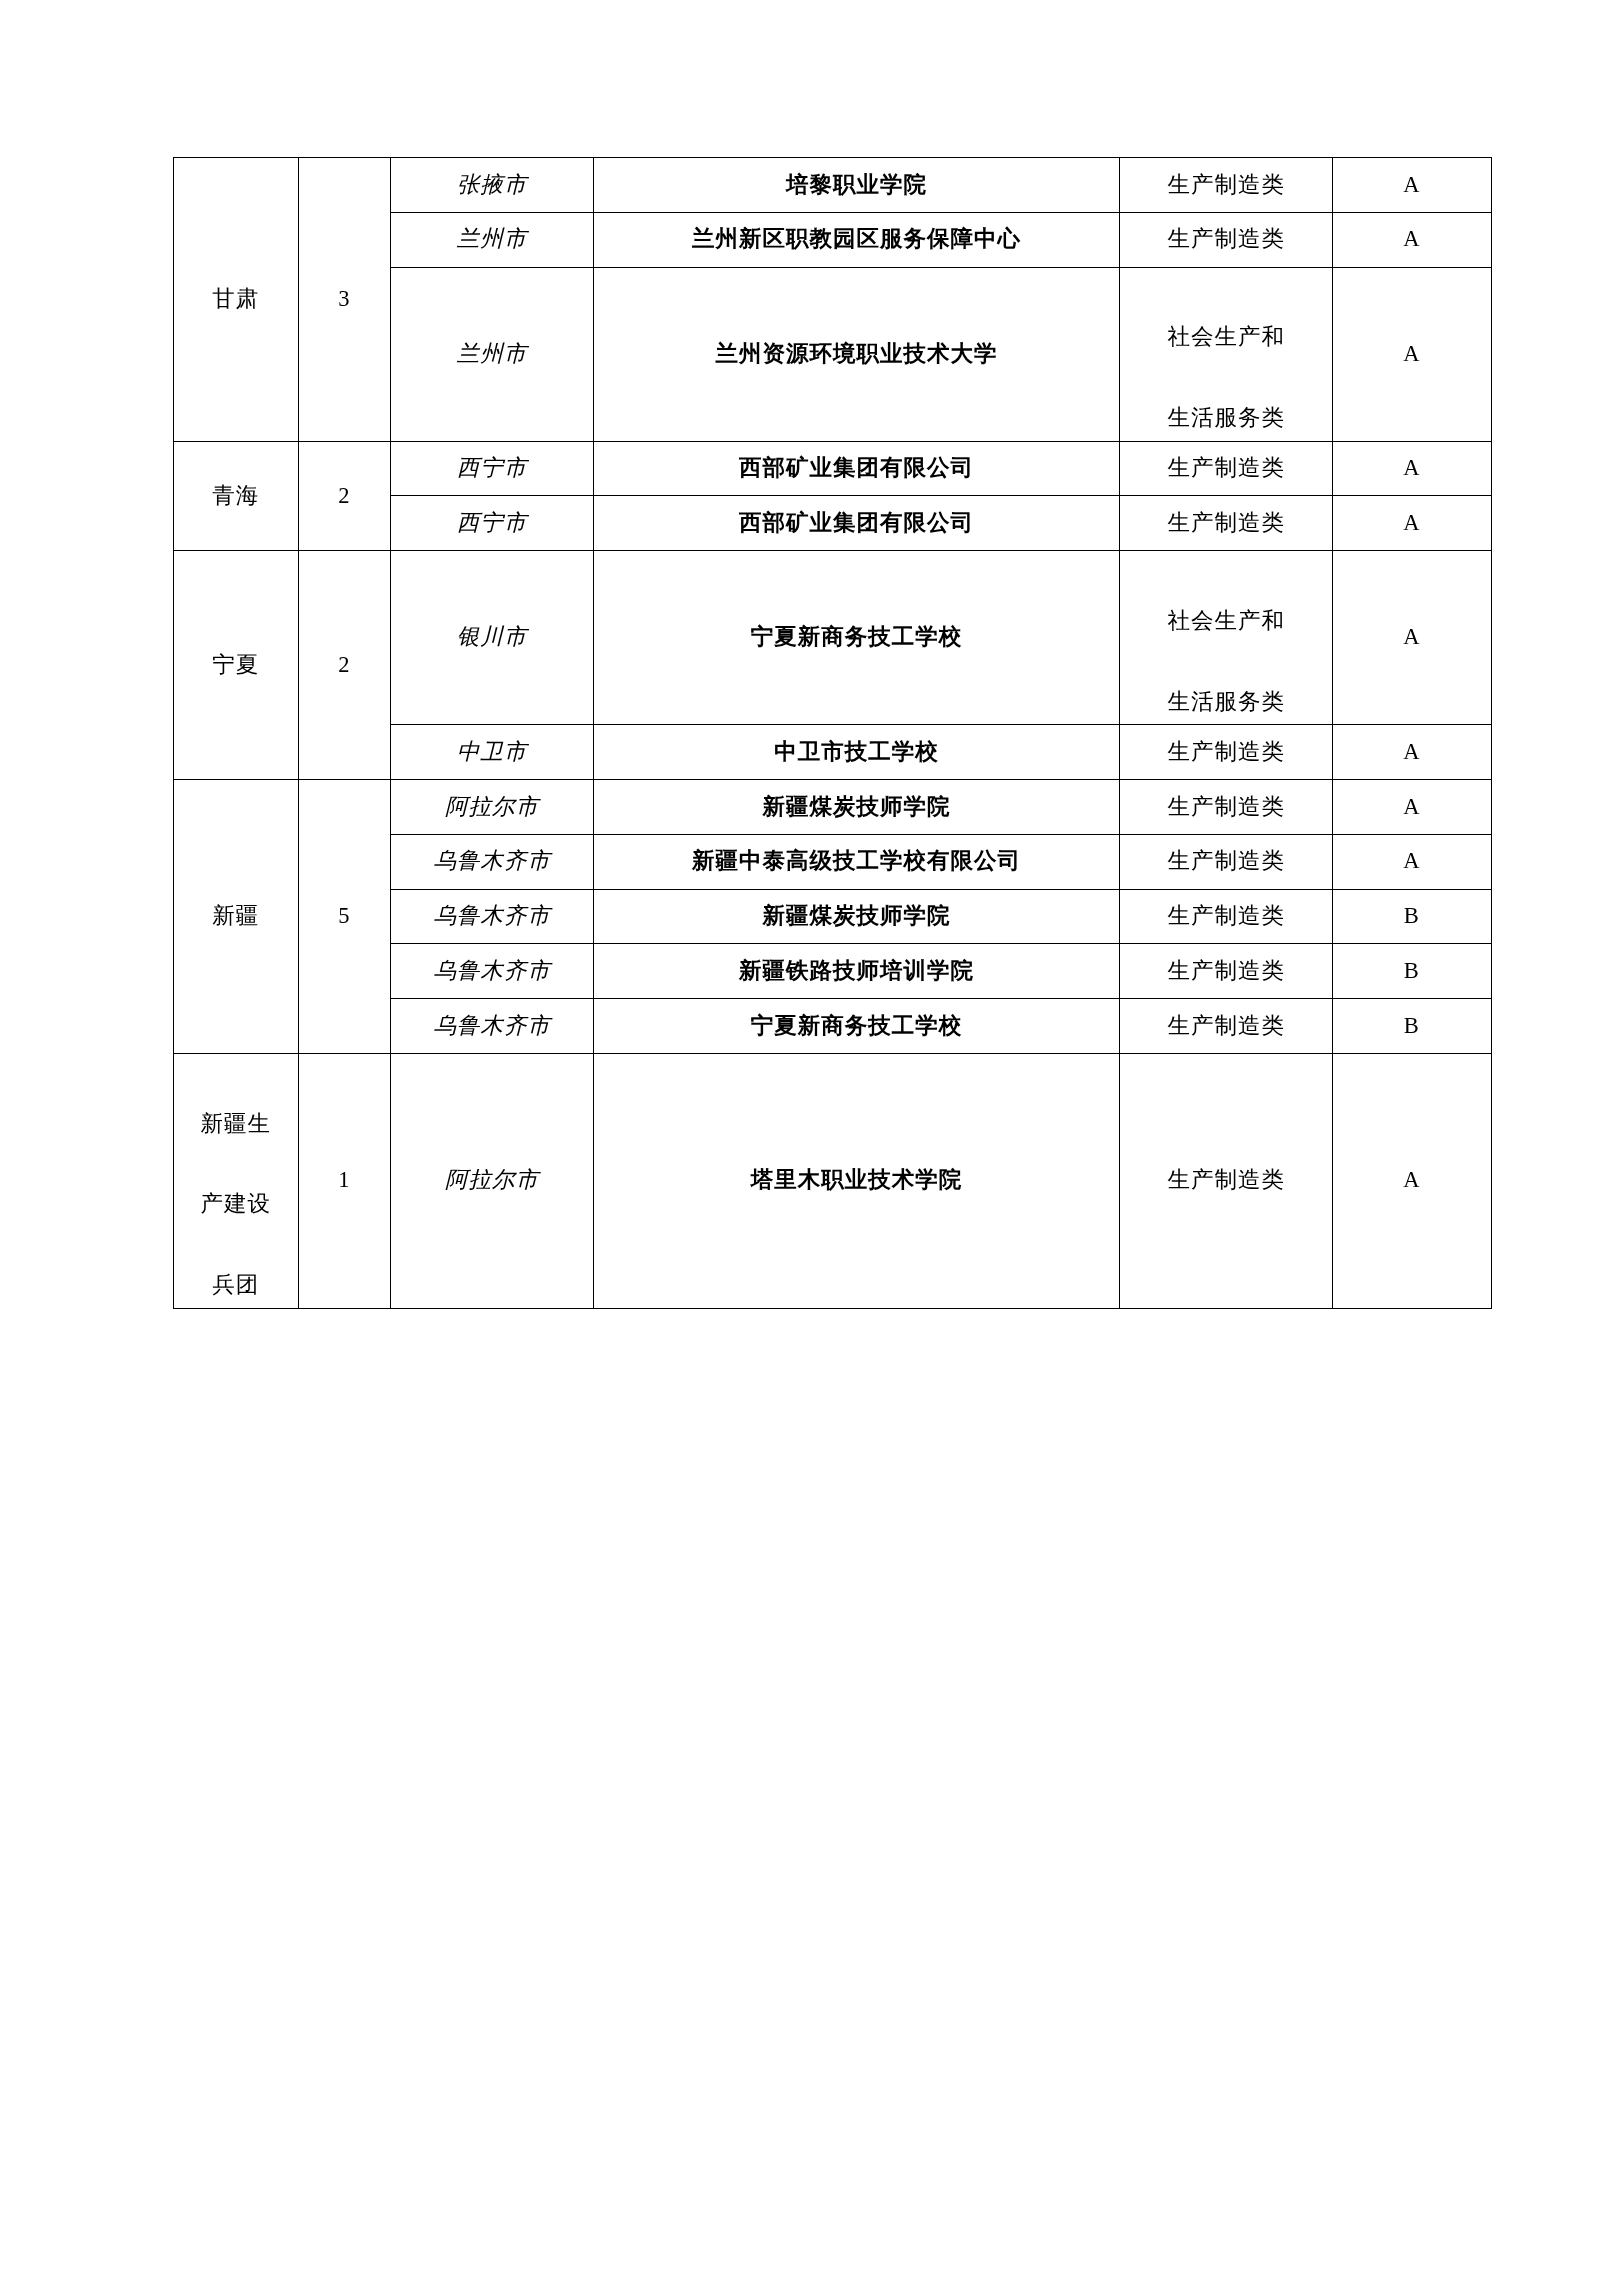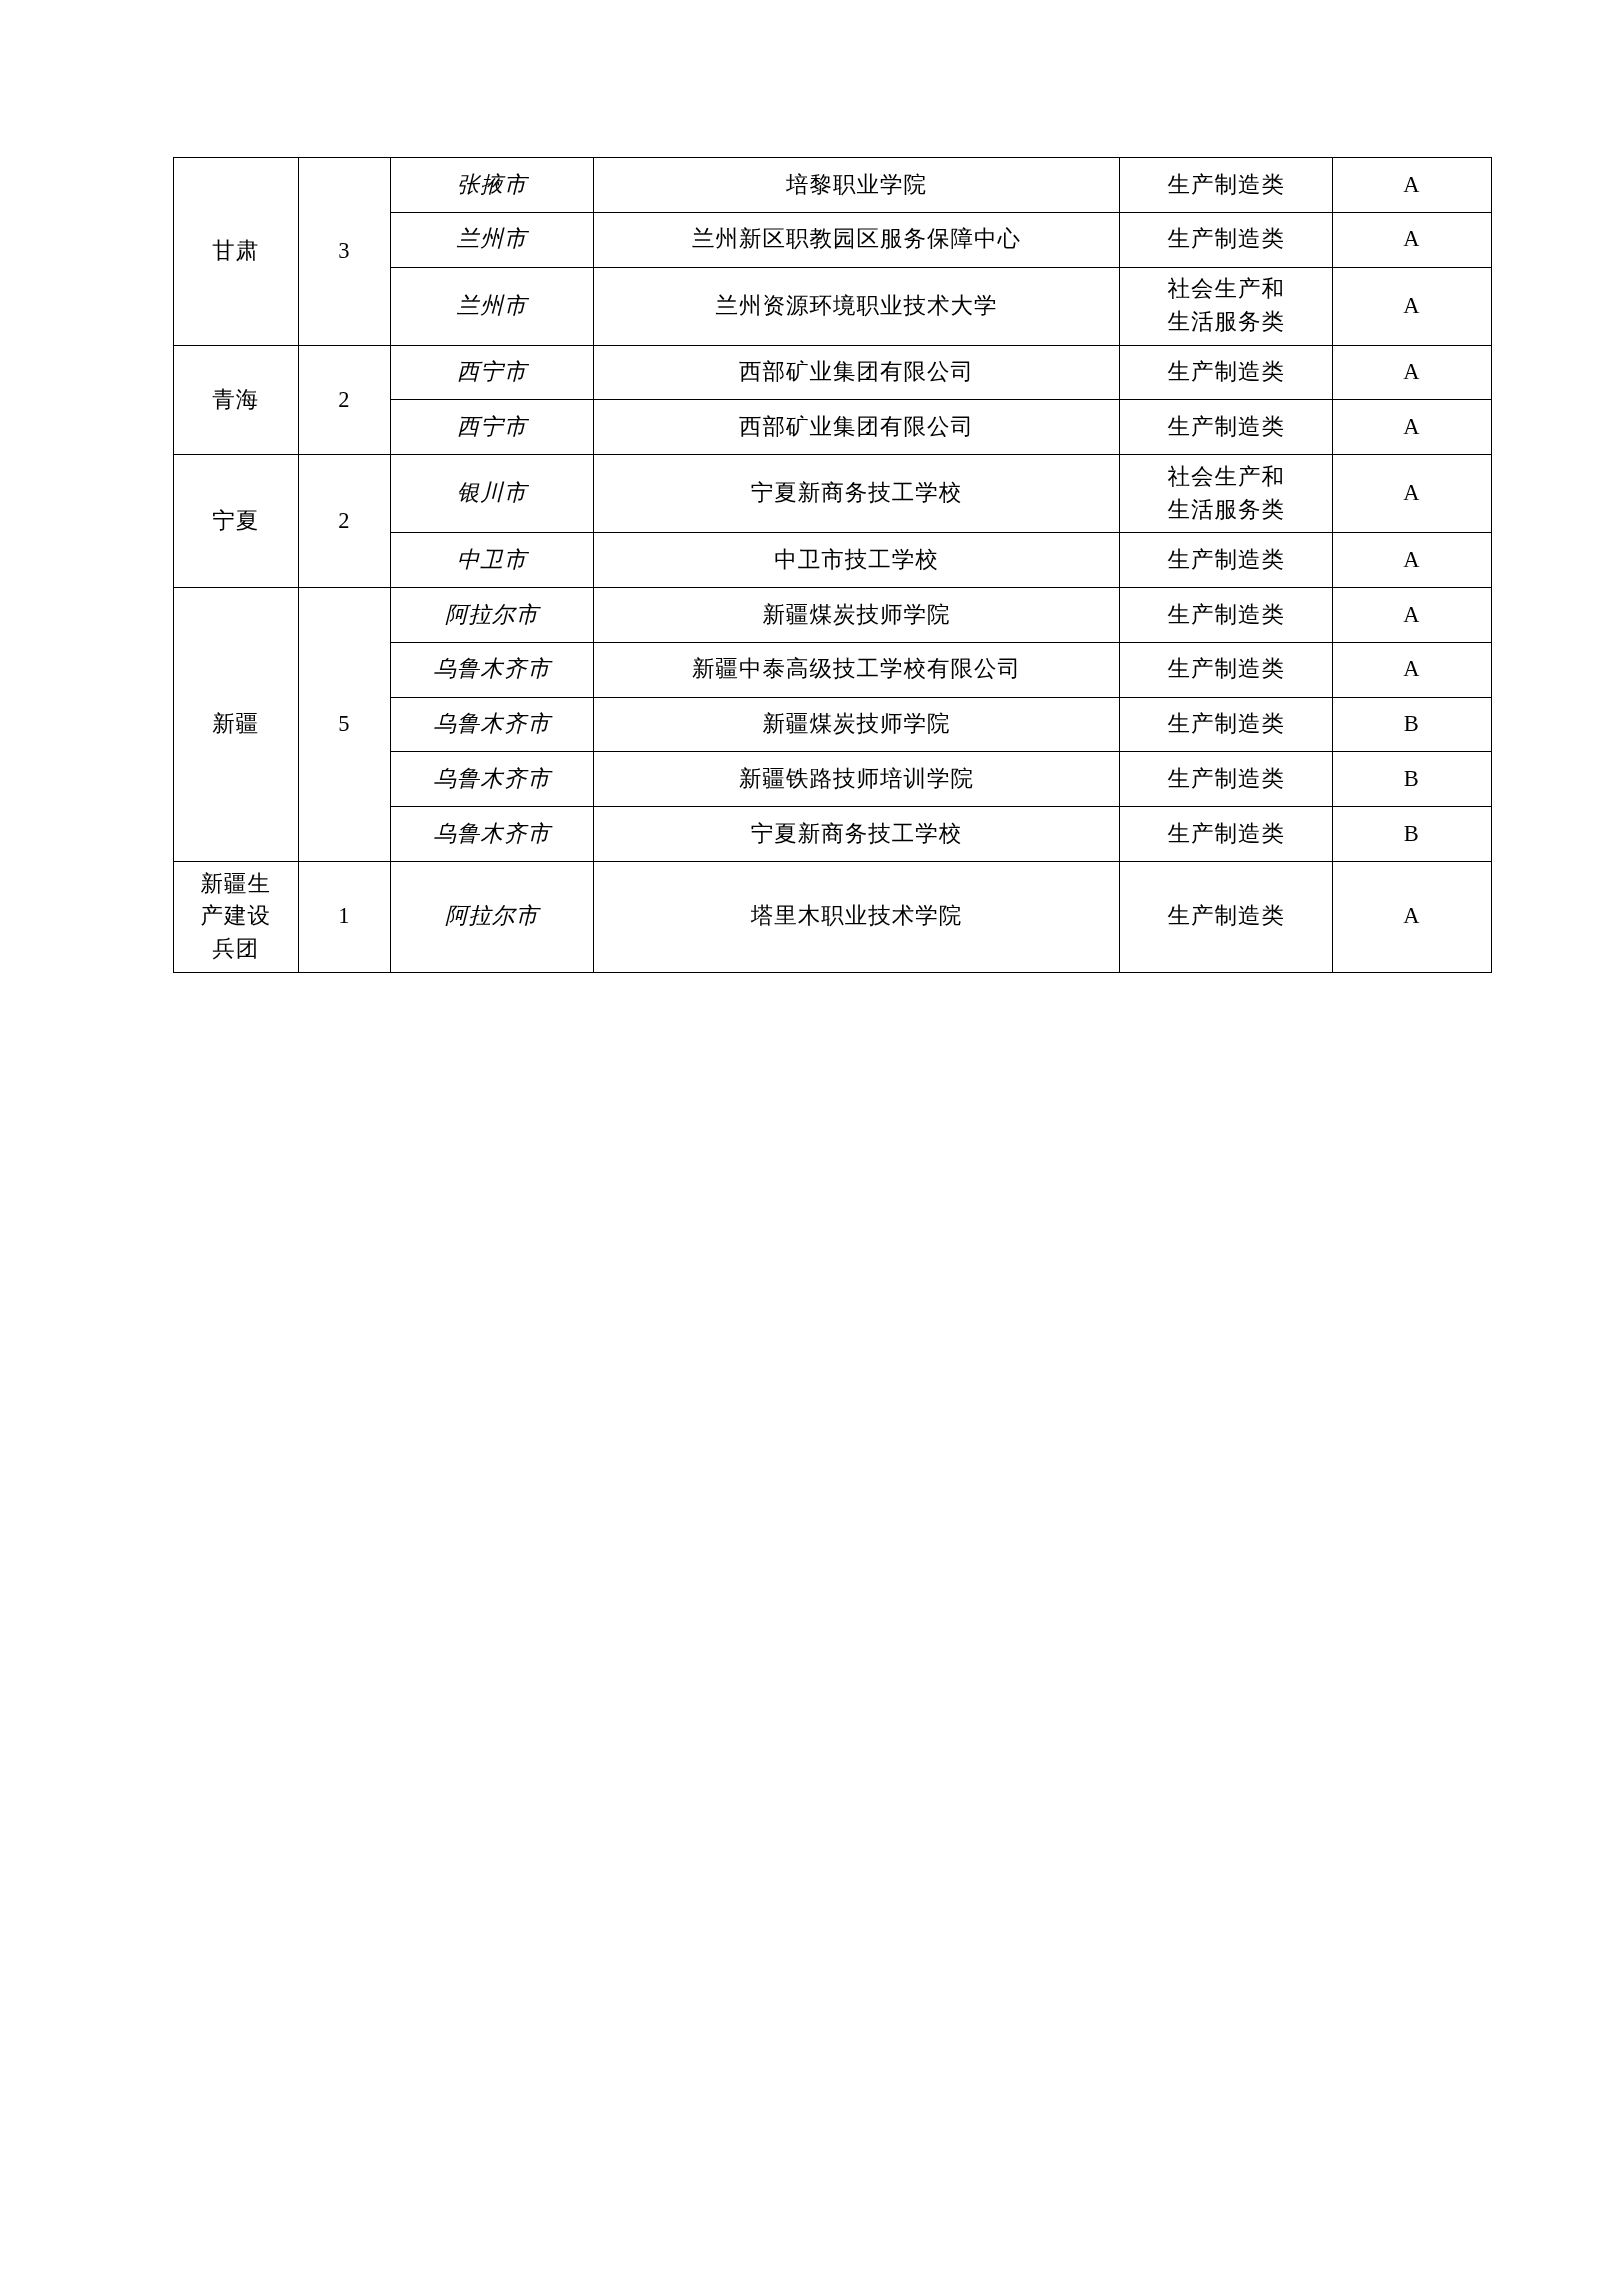--- a/index.html
+++ b/index.html
@@ -55,20 +55,21 @@
   td.col-city {
     width: 186px;
     letter-spacing: 2px;
     font-style: italic;
   }
   td.col-name {
     width: 510px;
     text-align: left;
     padding-left: 13.7px;
     letter-spacing: 0.5px;
+    font-weight: bold;
   }
   td.col-cat {
     width: 196px;
     letter-spacing: 1px;
   }
   td.col-grade {
     width: 142px;
     letter-spacing: 0;
     font-family: "Liberation Serif", "DejaVu Serif", serif;
   }
@@ -76,20 +77,21 @@
     height: 65px;
   }
   td.cat-two {
     line-height: 1.3;
     text-align: left;
     padding-left: 17.6px;
   }
   .cat-line {
     display: block;
     white-space: nowrap;
+    margin-top: 48px;
   }
   td.prov-multi {
     line-height: 1.4;
   }
 </style>
 </head>
 <body>
 
 <div class="page">
   <div class="table-wrap">

